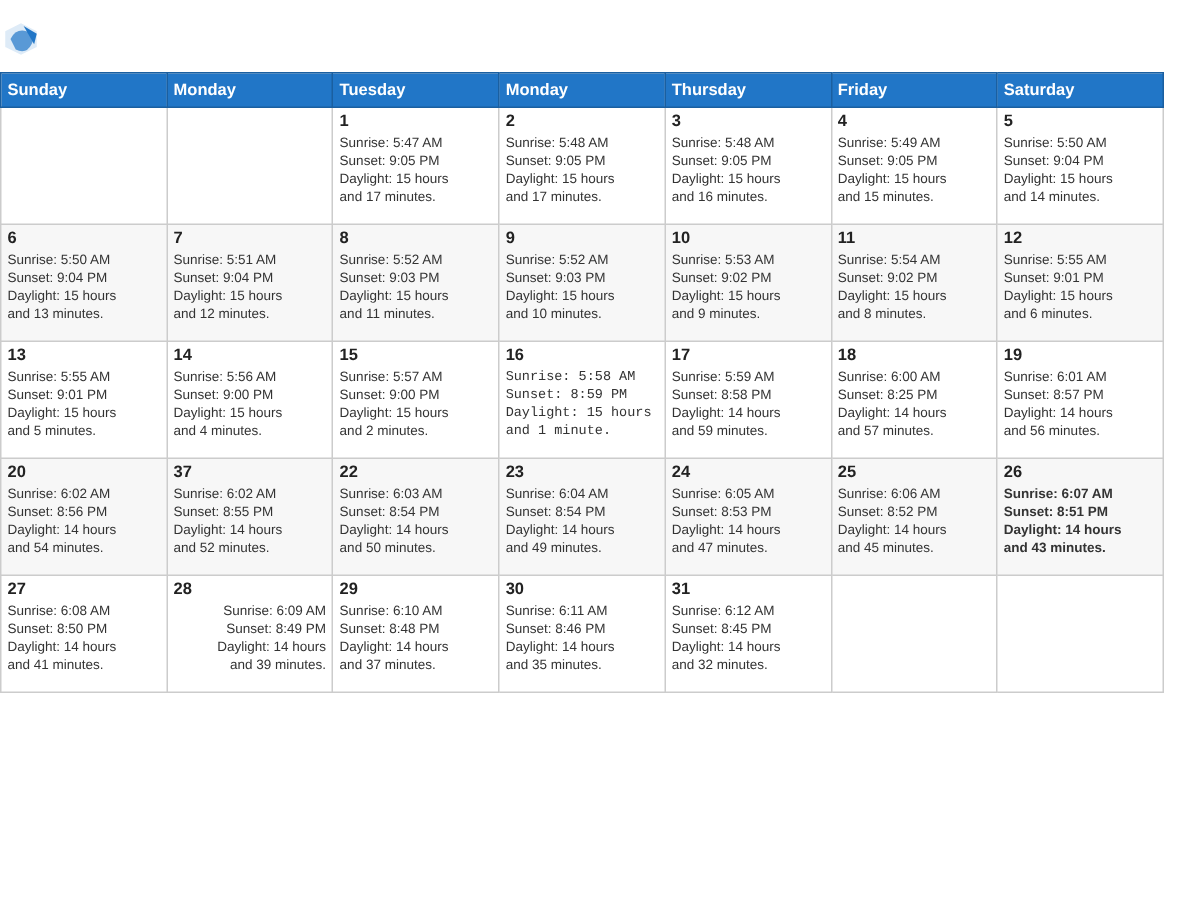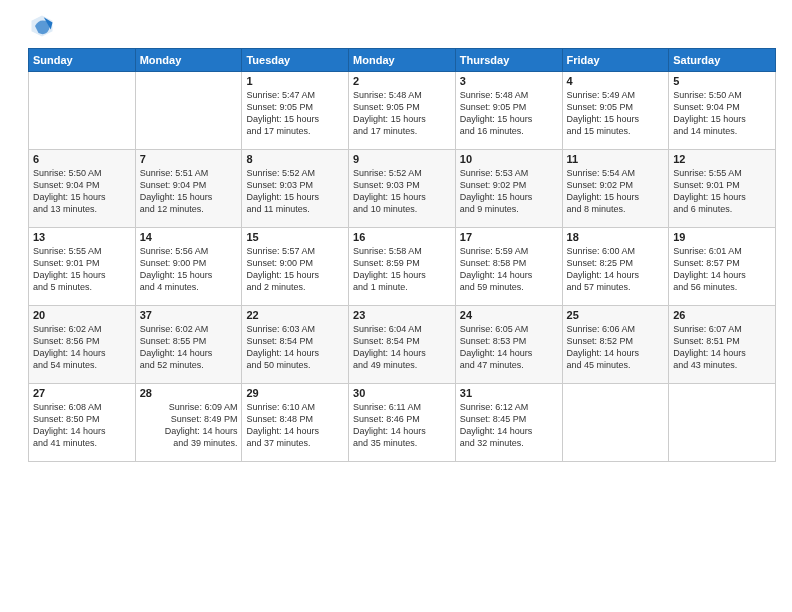--- a/index.html
+++ b/index.html
@@ -7,21 +7,21 @@
       font-family: Arial, sans-serif;
       background: #fff;
       width: 792px;
       height: 612px;
       overflow: hidden;
     }
     .page {
       width: 792px;
       height: 612px;
       background: #fff;
-      padding: 12px 16px 12px 28px;
+      padding: 12px 16px 12px 0;
     }
     .header {
       display: flex;
       justify-content: space-between;
       align-items: flex-start;
       margin-bottom: 8px;
     }
     .logo {
       display: flex;
       align-items: center;
@@ -236,21 +236,21 @@
           </td>
           <td>
             <span class="day-num">15</span>
             <div class="cell-info" style="white-space: pre-line;">Sunrise: 5:57 AM
 Sunset: 9:00 PM
 Daylight: 15 hours
 and 2 minutes.</div>
           </td>
           <td>
             <span class="day-num">16</span>
-            <div class="cell-info" style="white-space: pre-line;">Sunrise: 5:58 AM
+            <div class="cell-info" style="white-space: pre-line; font-family: Liberation Mono, monospace;">Sunrise: 5:58 AM
 Sunset: 8:59 PM
 Daylight: 15 hours
 and 1 minute.</div>
           </td>
           <td>
             <span class="day-num">17</span>
             <div class="cell-info" style="white-space: pre-line;">Sunrise: 5:59 AM
 Sunset: 8:58 PM
 Daylight: 14 hours
 and 59 minutes.</div>
@@ -308,21 +308,21 @@
           </td>
           <td>
             <span class="day-num">25</span>
             <div class="cell-info" style="white-space: pre-line;">Sunrise: 6:06 AM
 Sunset: 8:52 PM
 Daylight: 14 hours
 and 45 minutes.</div>
           </td>
           <td>
             <span class="day-num">26</span>
-            <div class="cell-info" style="white-space: pre-line;">Sunrise: 6:07 AM
+            <div class="cell-info" style="white-space: pre-line; font-weight: bold;">Sunrise: 6:07 AM
 Sunset: 8:51 PM
 Daylight: 14 hours
 and 43 minutes.</div>
           </td>
         </tr>
         <tr>
           <td>
             <span class="day-num">27</span>
             <div class="cell-info" style="white-space: pre-line;">Sunrise: 6:08 AM
 Sunset: 8:50 PM

